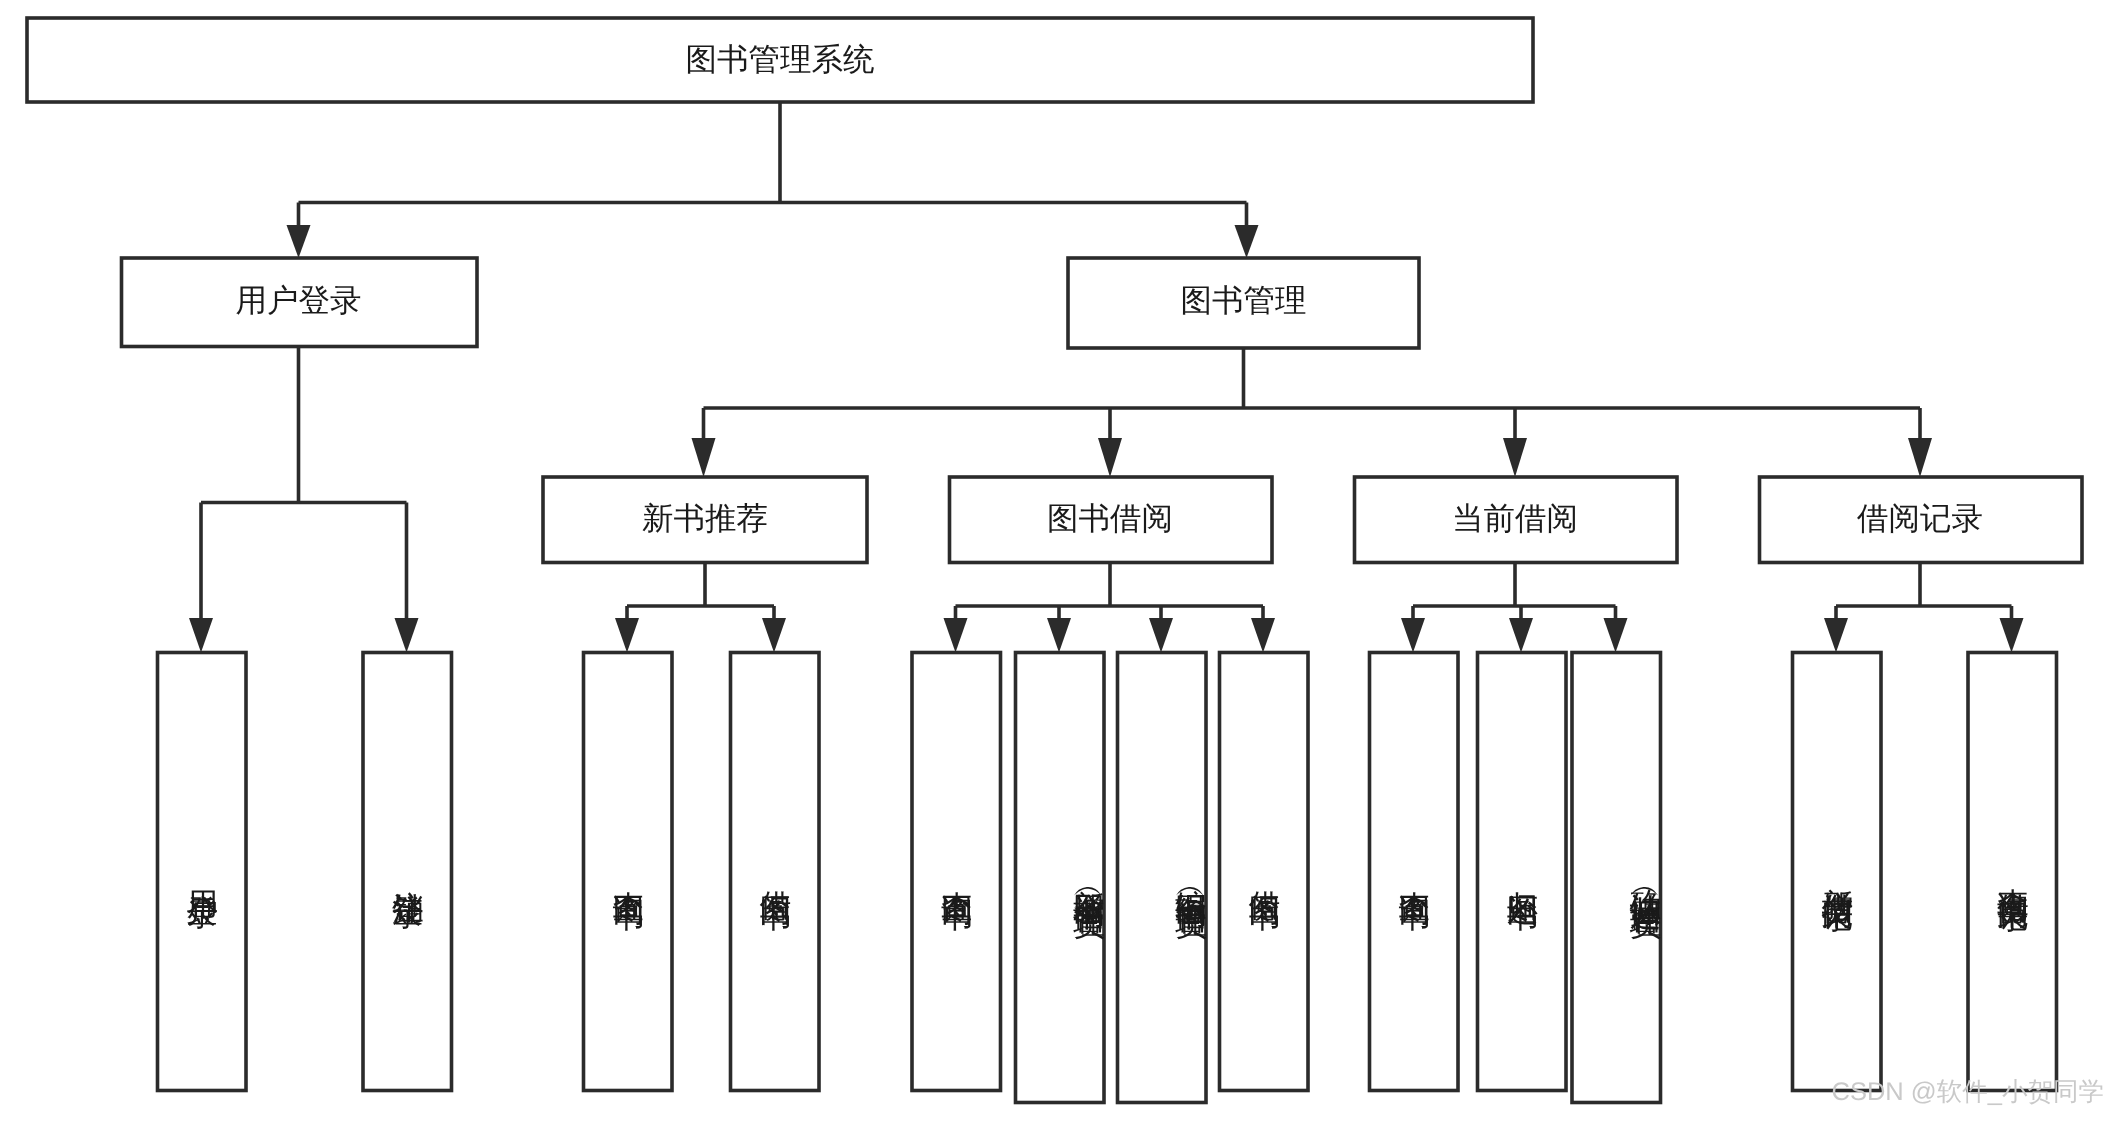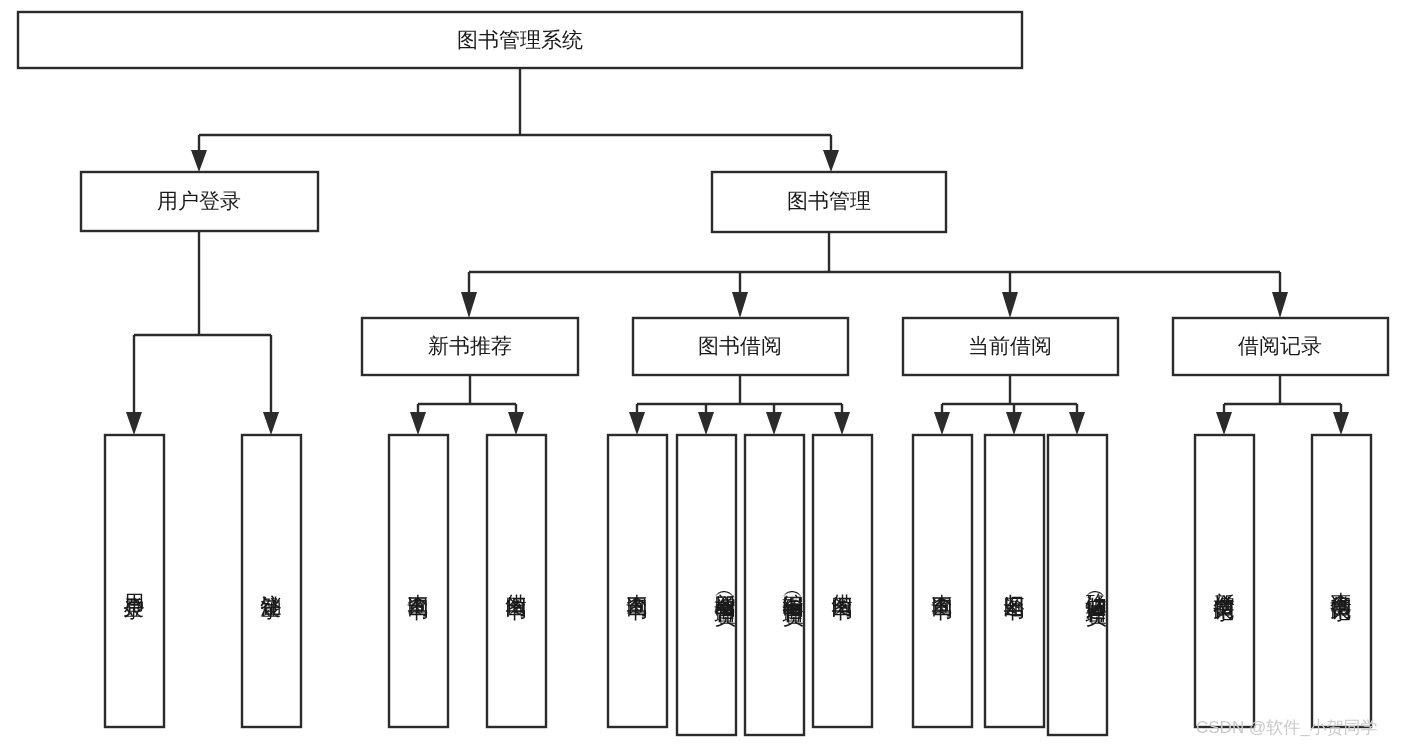--- a/index.html
+++ b/index.html
@@ -200,15 +200,15 @@
   <div class="node-label-v" style="left:745px; top:437px; width:59px; height:296px; align-items:flex-start;">编辑图书（管理员）</div>
   <div class="node-label-v" style="left:813px; top:435px; width:59px; height:292px;">借阅图书</div>
 
   <div class="node-label-v" style="left:913px; top:435px; width:59px; height:292px;">查询图书</div>
   <div class="node-label-v" style="left:985px; top:435px; width:59px; height:292px;">归还图书</div>
   <div class="node-label-v" style="left:1048px; top:437px; width:59px; height:296px; align-items:flex-start;">确认归还（管理员）</div>
 
   <div class="node-label-v" style="left:1195px; top:435px; width:59px; height:292px;">新增借阅记录</div>
   <div class="node-label-v" style="left:1312px; top:435px; width:59px; height:292px;">查询借阅记录</div>
 
-  <div class="watermark" style="left:1196px; top:716px;">CSDN @软件_小贺同学</div>
+  <div class="watermark" style="left:1221px; top:716px;">CSDN @软件_小贺同学</div>
 
 </div>
 
 </body></html>

